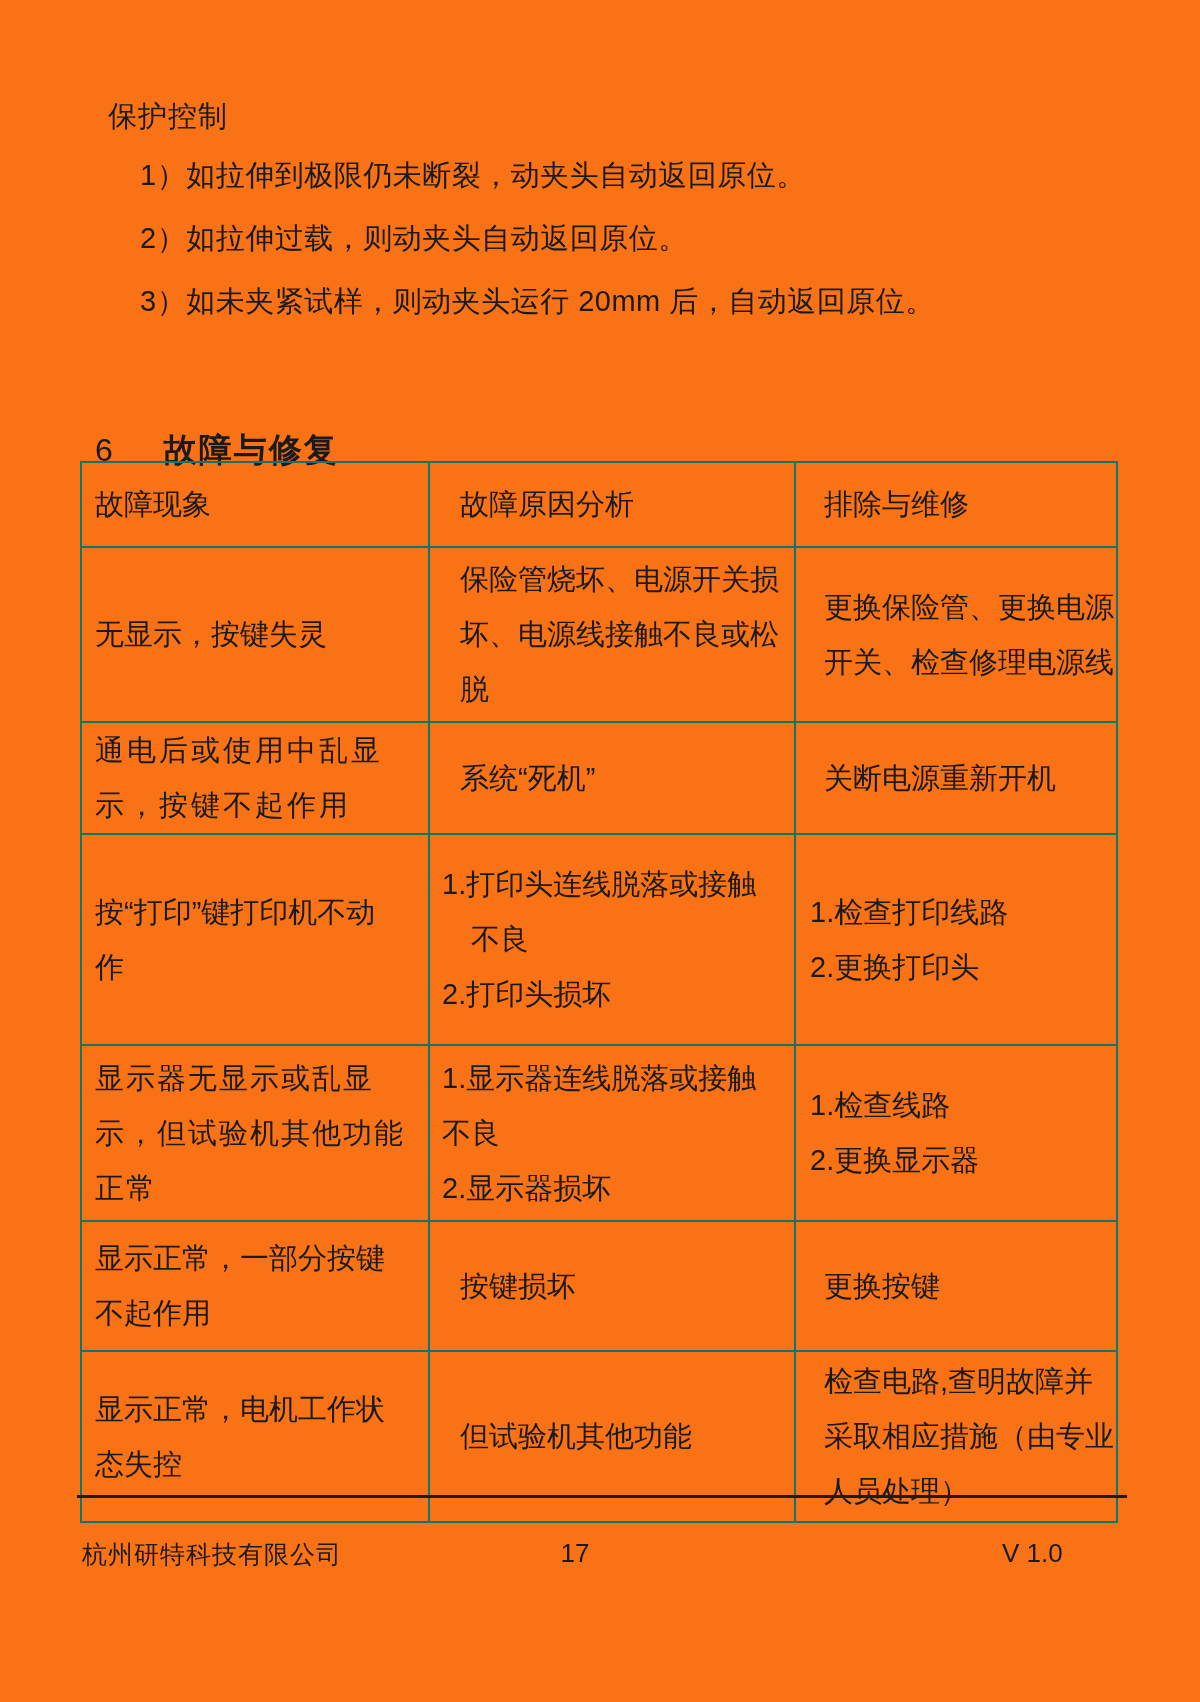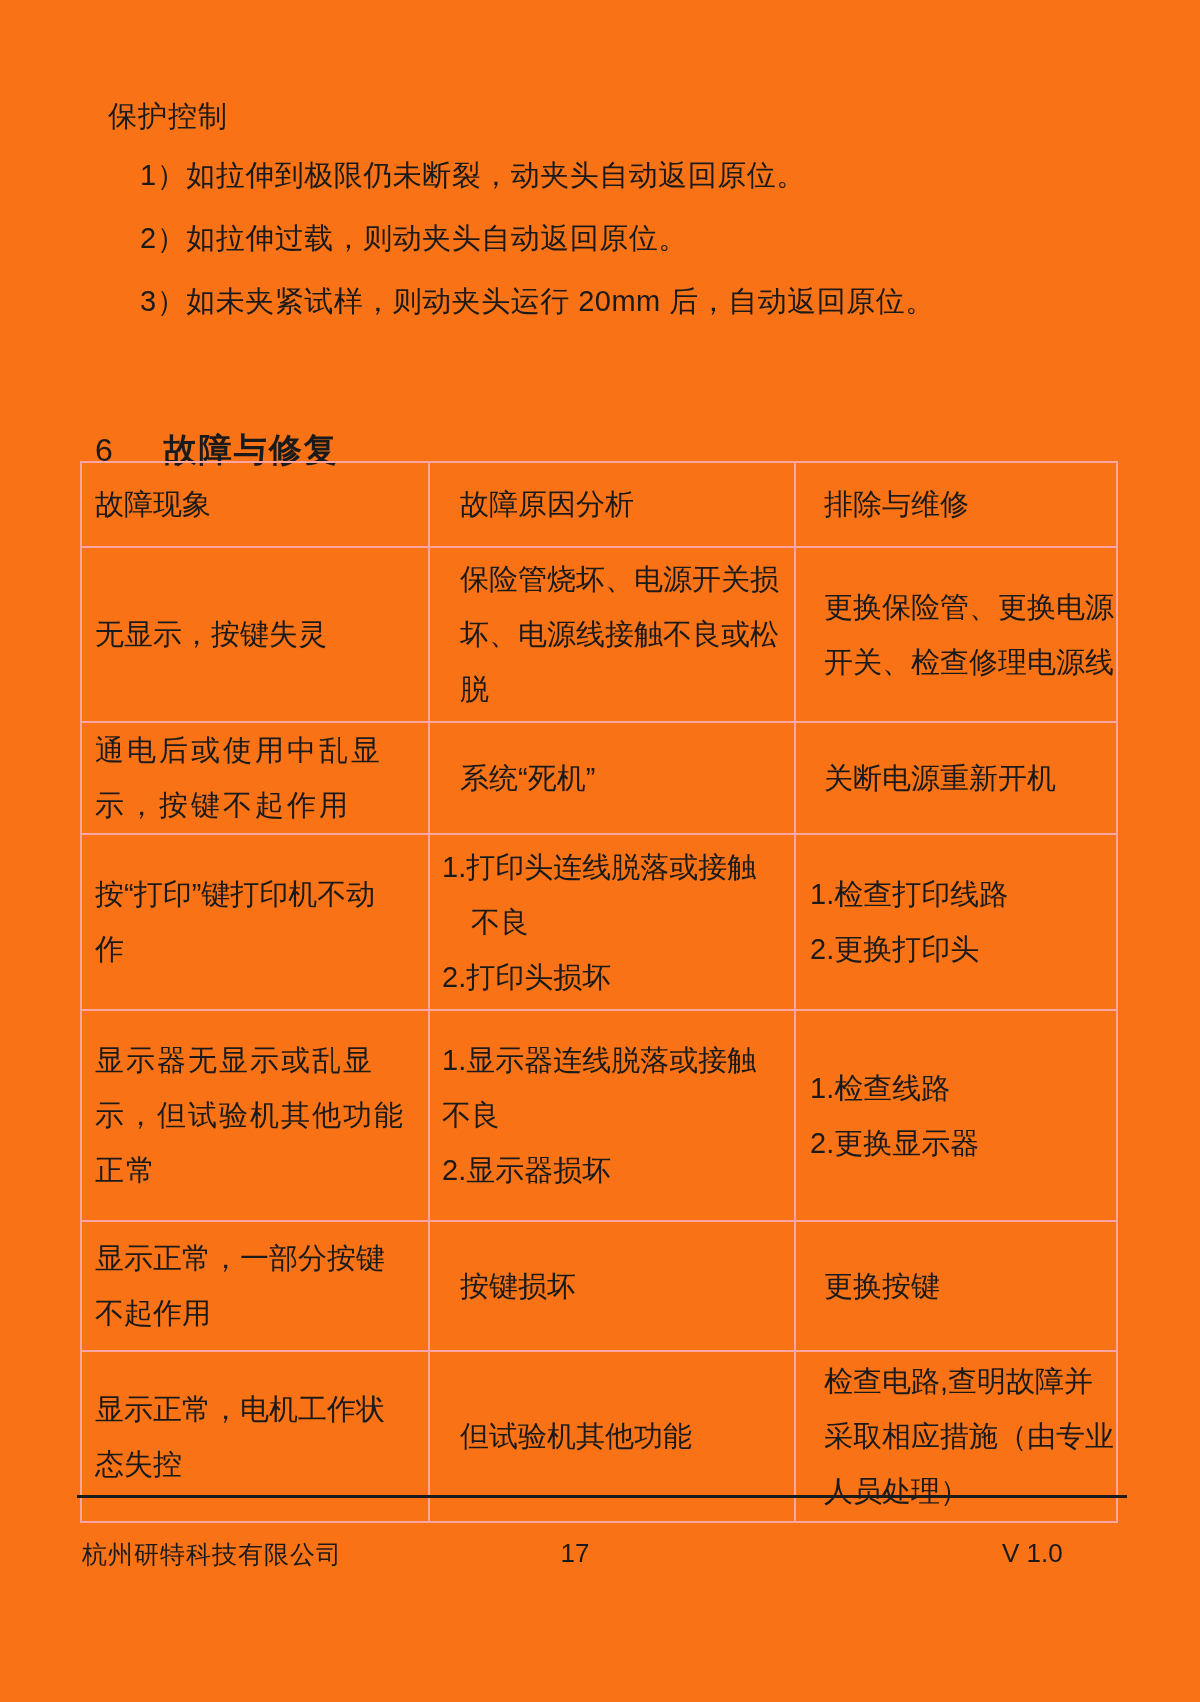--- a/index.html
+++ b/index.html
@@ -49,34 +49,34 @@
     position: absolute;
     left: 80px; top: 461px;
     width: 1036px;
     border-collapse: collapse;
     table-layout: fixed;
   }
   table.fault-table col.w1 { width: 348px; }
   table.fault-table col.w2 { width: 366px; }
   table.fault-table col.w3 { width: 322px; }
   table.fault-table th, table.fault-table td {
-    border: 2px solid #fca5a5;
+    border: 2px solid #0f766e;
     font-weight: 400;
     font-size: 29px;
     vertical-align: middle;
     text-align: left;
     white-space: pre-line;
     line-height: 55px;
     overflow: hidden;
   }
   tr.hrow  { height: 85px;  }
   tr.r1 { height: 175px; }
   tr.r2 { height: 87px; }
-  tr.r3 { height: 176px; padding-left: 20px; }
-  tr.r4 { height: 211px; }
+  tr.r3 { height: 211px; padding-left: 20px; }
+  tr.r4 { height: 176px; }
   tr.r5 { height: 130px; }
   tr.r6 { height: 171px; margin-left: 36px; }
   .c1 { padding: 0 15px 0 13px; }
   .c2 { padding: 0 6px 0 30px; }
   .c3 { padding: 0 0 0 28px; }
   td.num2 { padding-left: 12px; }
   td.num3 { padding-left: 14px; }
   td.spread  { letter-spacing: 3px; }
   td.spread2 { letter-spacing: 2px; }
   .footer-rule {

